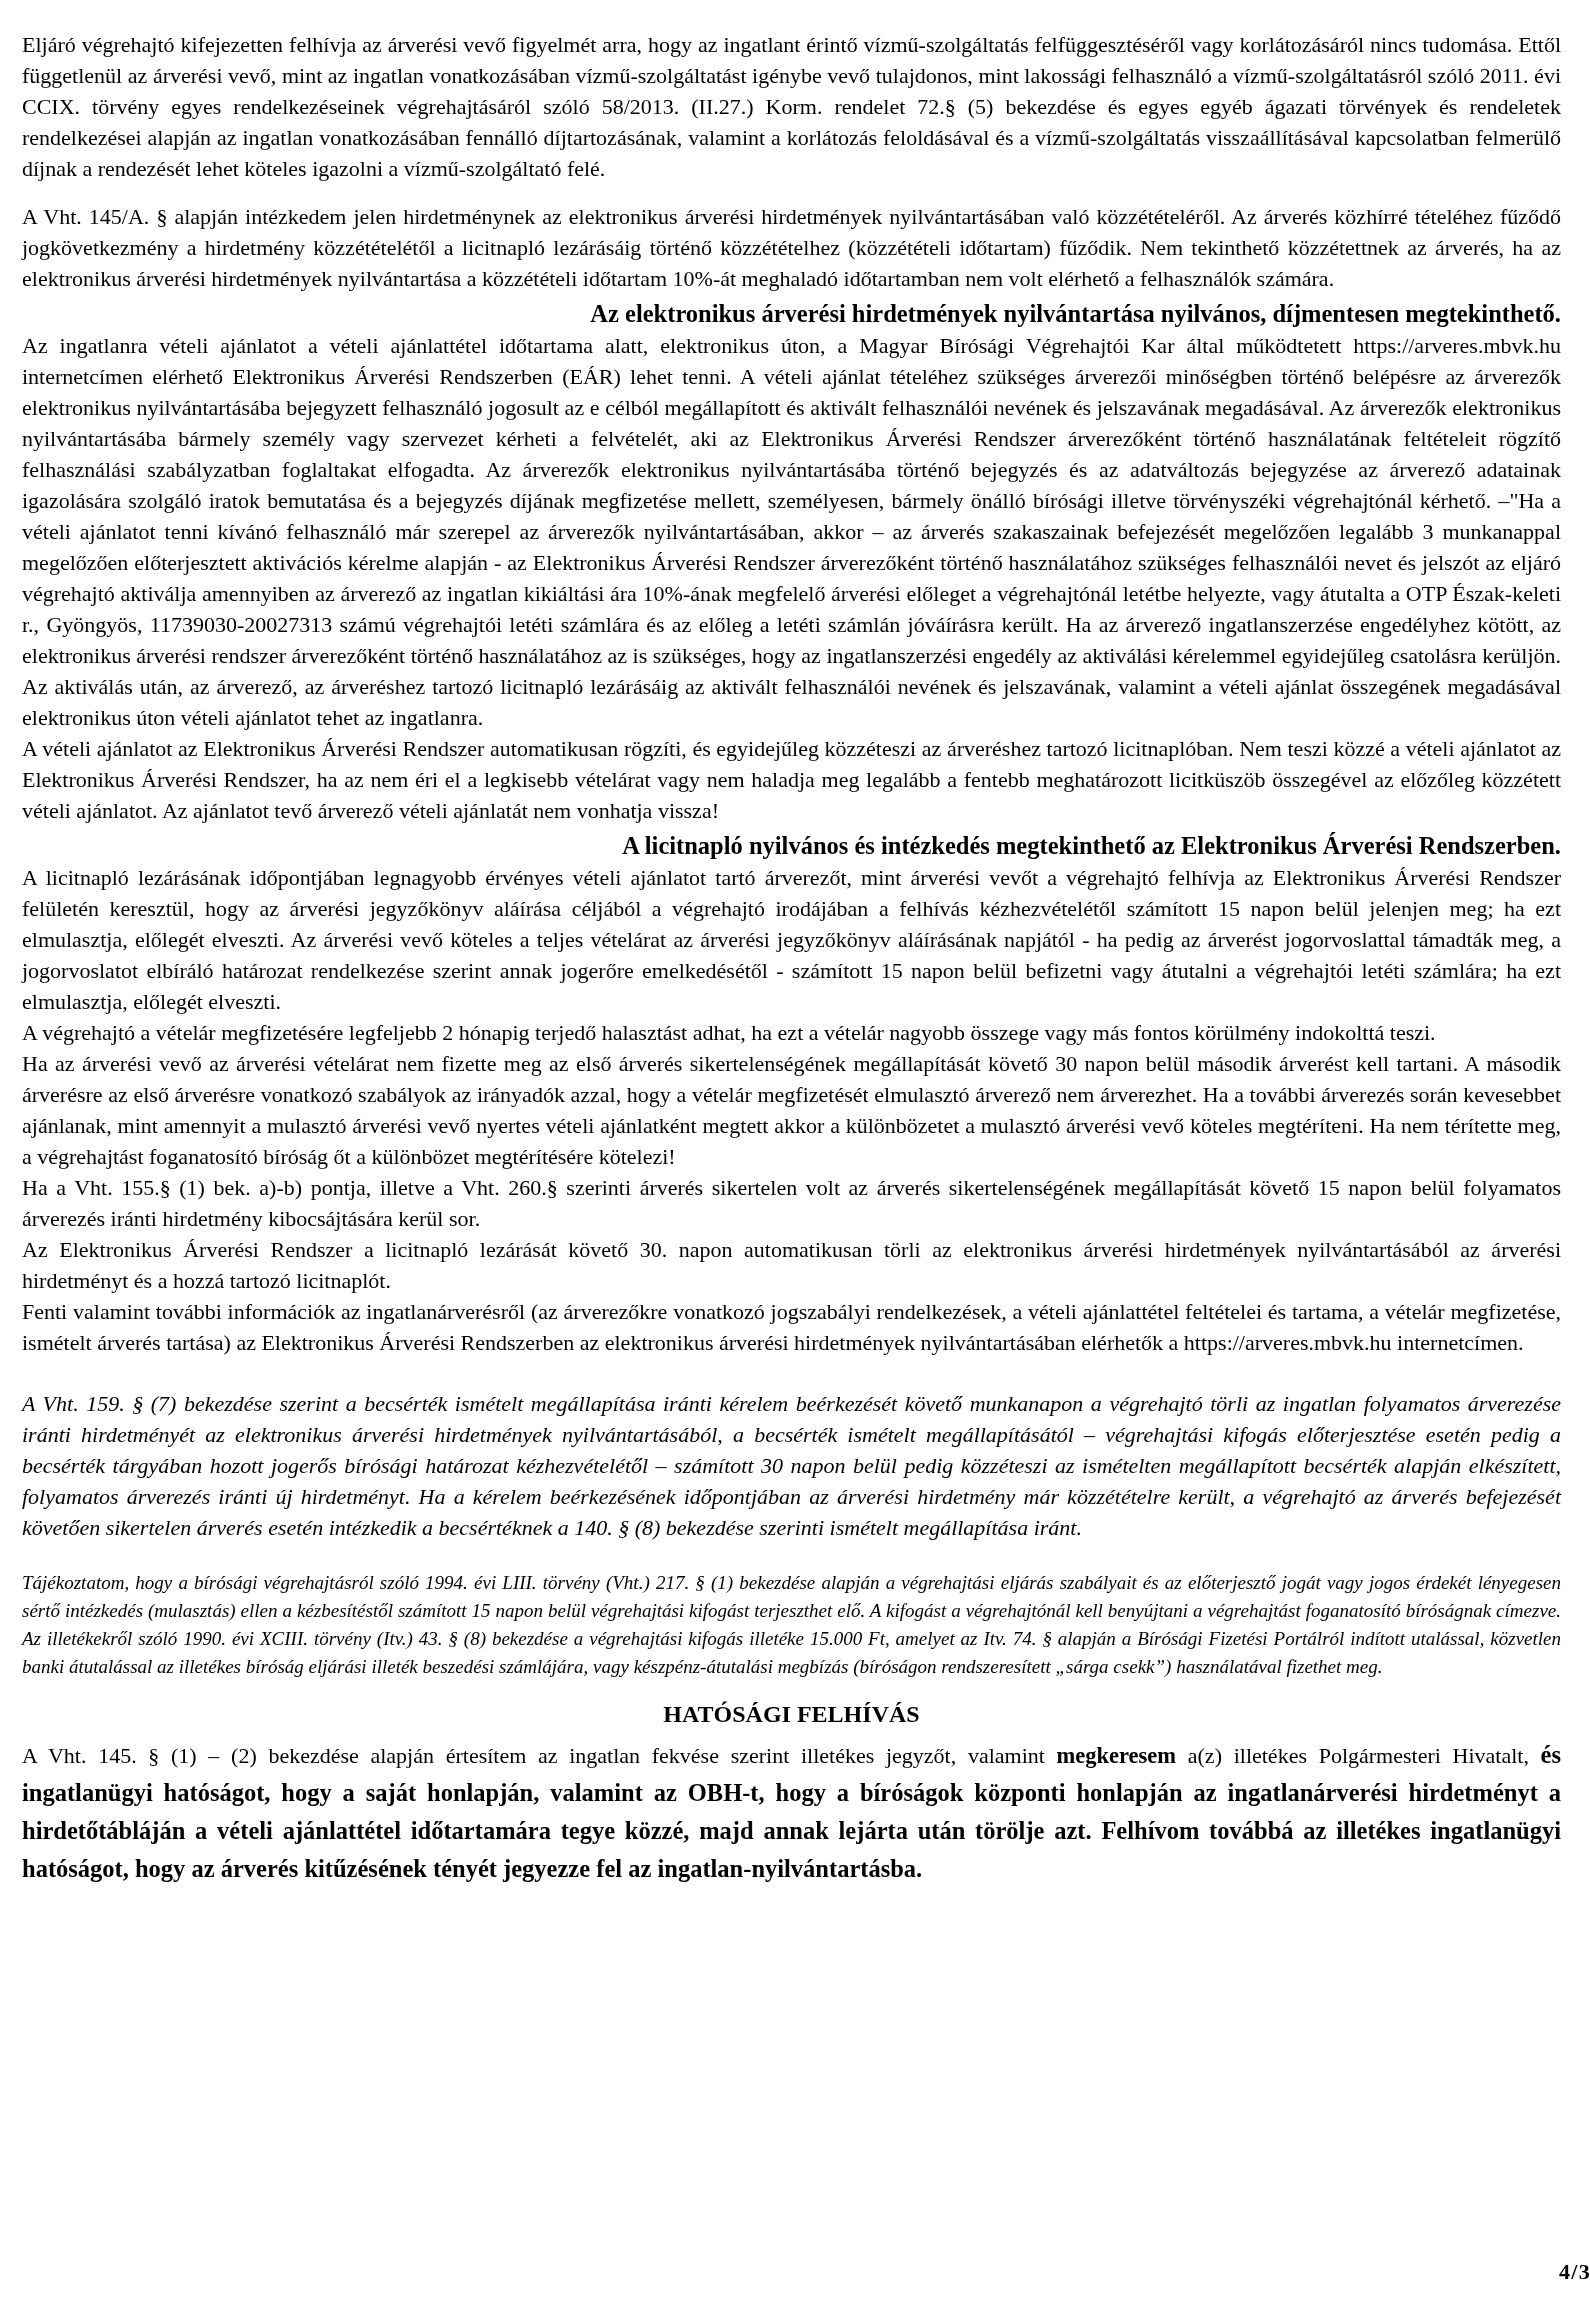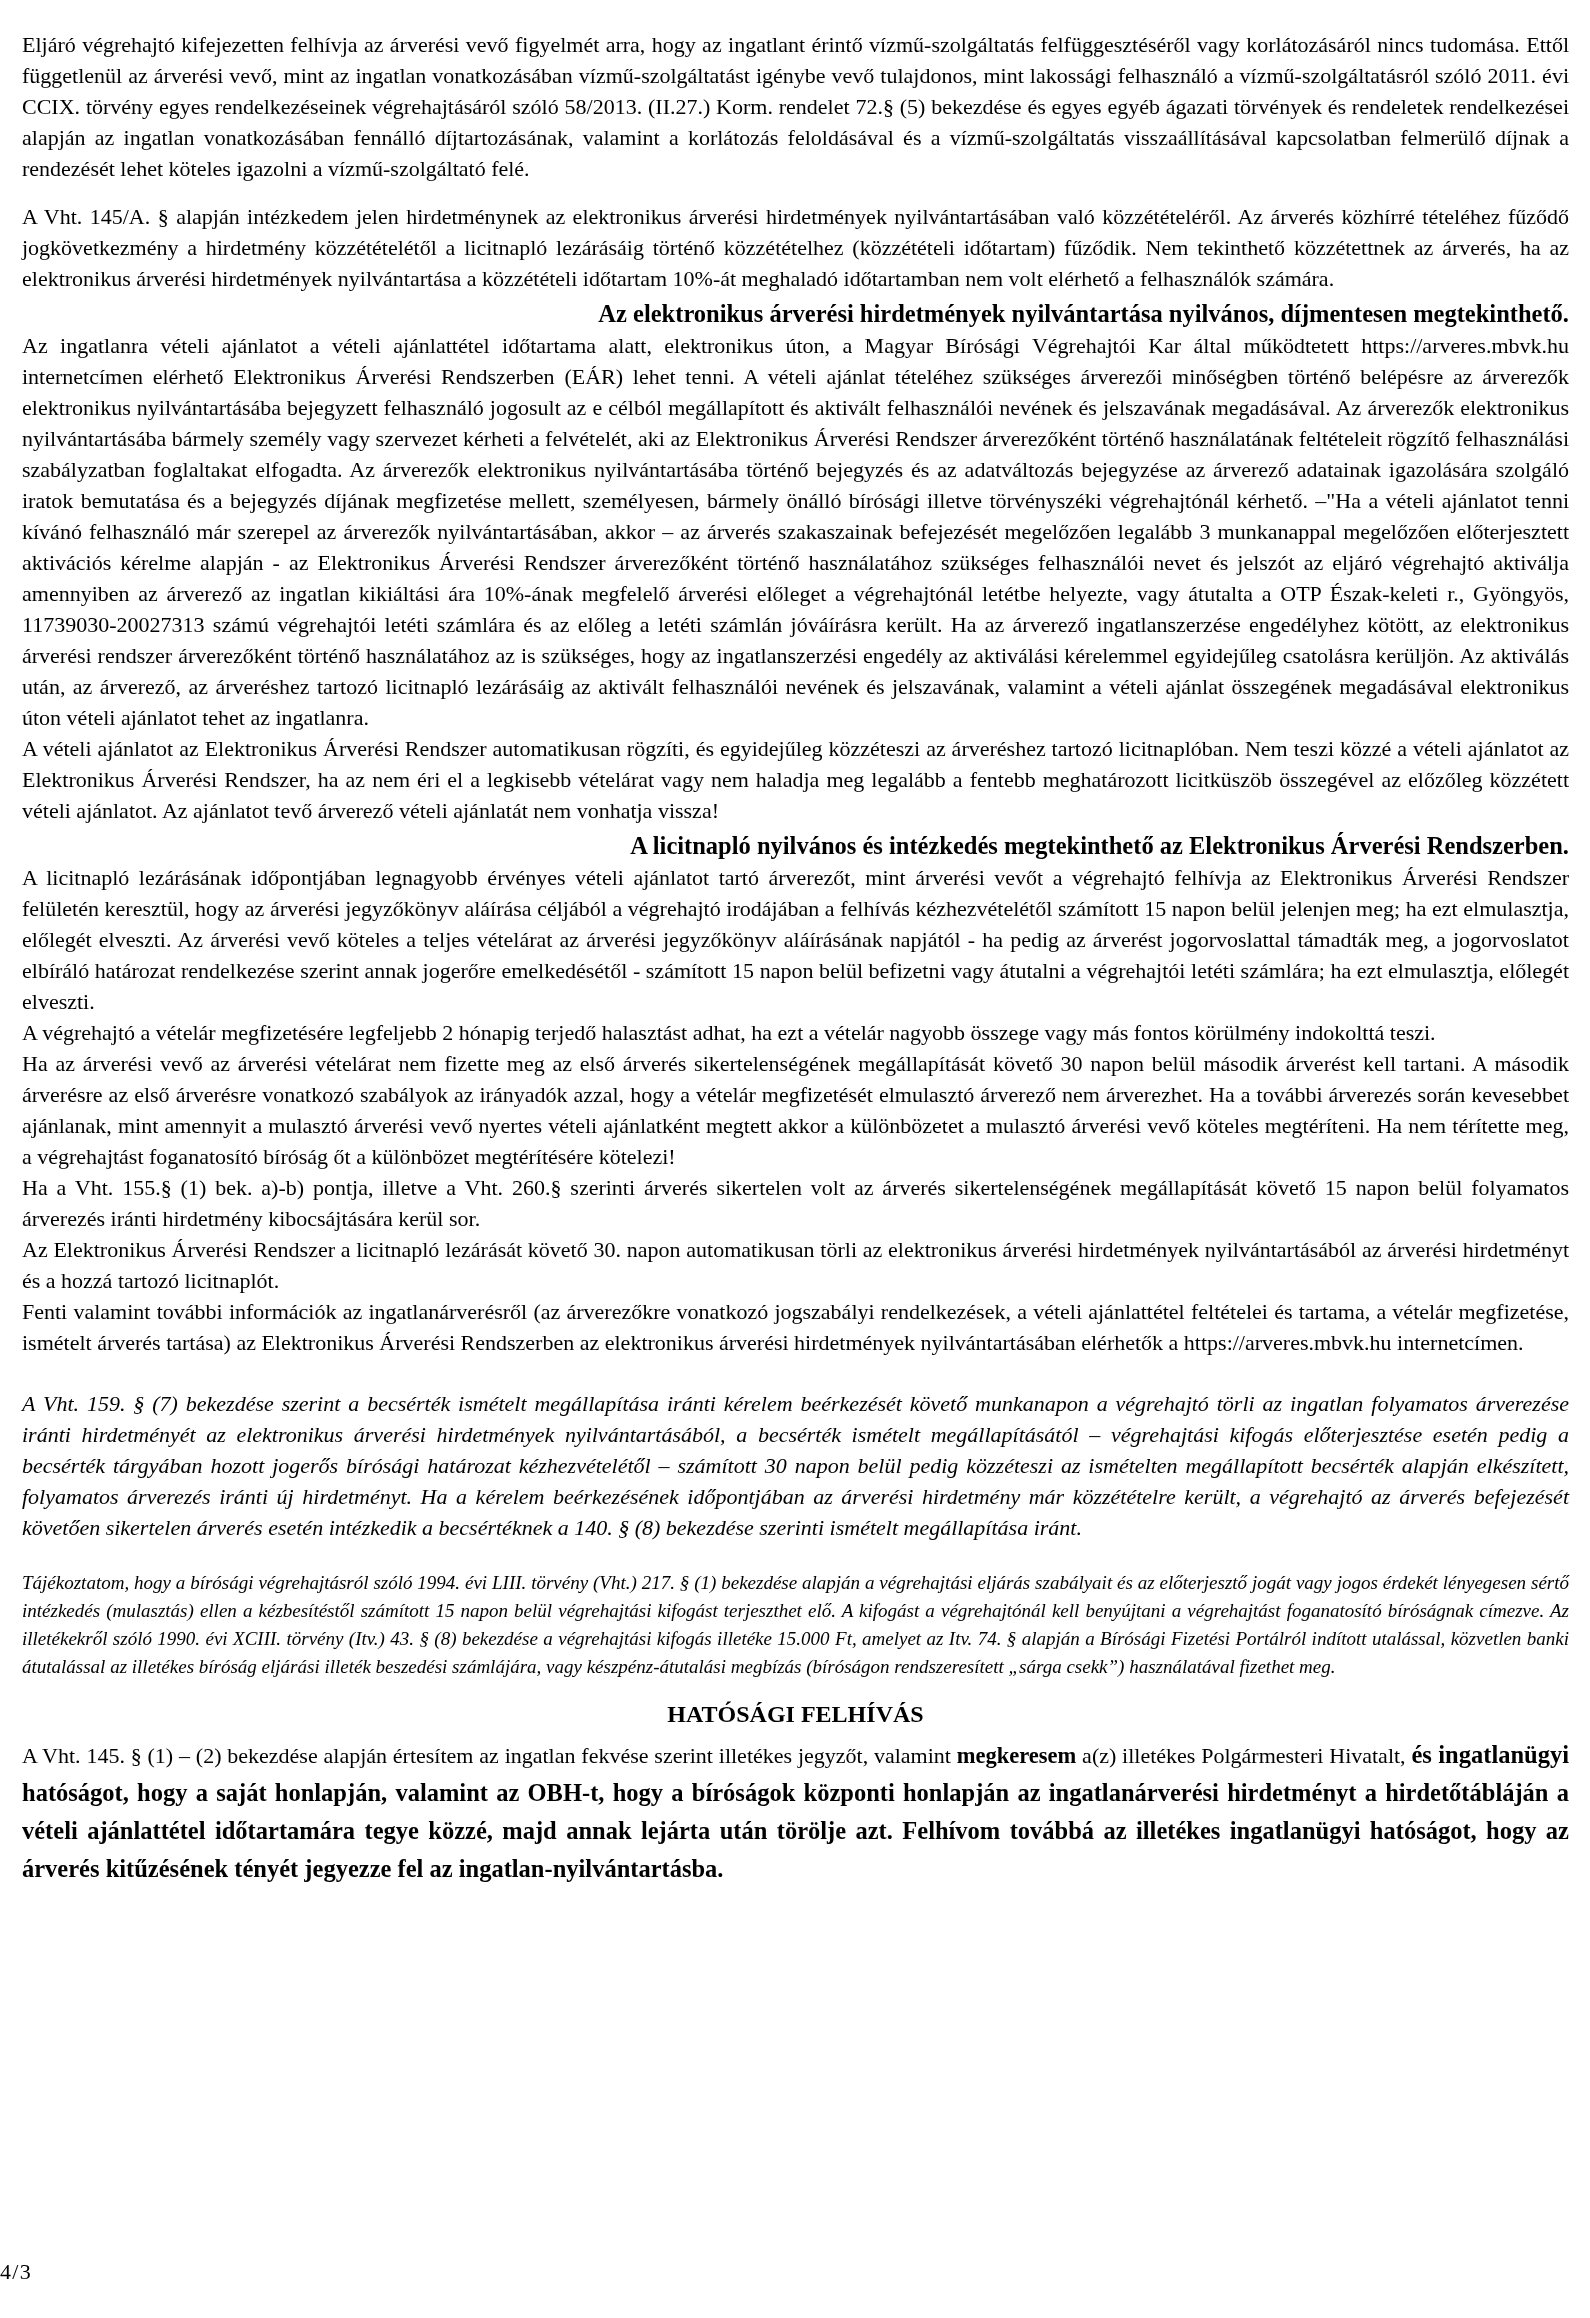--- a/index.html
+++ b/index.html
@@ -5,21 +5,21 @@
   html, body {
     margin: 0;
     padding: 0;
     background: #ffffff;
   }
   .page {
     position: relative;
     width: 1591px;
     height: 2319px;
     box-sizing: border-box;
-    padding: 29px 22px 0 22px;
+    padding: 29px 30px 0 22px;
     background: #ffffff;
     color: #000000;
     font-family: "Liberation Serif", "DejaVu Serif", serif;
   }
   p.body-text {
     margin: 0;
     font-size: 22px;
     line-height: 31px;
     text-align: justify;
     text-justify: inter-word;
@@ -65,22 +65,22 @@
   }
   p.final-mixed .bold-small {
     font-weight: bold;
     font-size: 22.5px;
   }
   .page-number {
     position: absolute;
     bottom: 34px;
     left: 0;
     width: 100%;
-    text-align: left;
-    font-weight: normal;
+    text-align: right;
+    font-weight: bold;
     font-size: 22px;
     letter-spacing: 1.3px;
   }
 </style>
 </head>
 <body>
 
 <div class="page">
 
   <p class="body-text gap-after">Eljáró végrehajtó kifejezetten felhívja az árverési vevő figyelmét arra, hogy az ingatlant érintő vízmű-szolgáltatás felfüggesztéséről vagy korlátozásáról nincs tudomása. Ettől függetlenül az árverési vevő, mint az ingatlan vonatkozásában vízmű-szolgáltatást igénybe vevő tulajdonos, mint lakossági felhasználó a vízmű-szolgáltatásról szóló 2011. évi CCIX. törvény egyes rendelkezéseinek végrehajtásáról szóló 58/2013. (II.27.) Korm. rendelet 72.§ (5) bekezdése és egyes egyéb ágazati törvények és rendeletek rendelkezései alapján az ingatlan vonatkozásában fennálló díjtartozásának, valamint a korlátozás feloldásával és a vízmű-szolgáltatás visszaállításával kapcsolatban felmerülő díjnak a rendezését lehet köteles igazolni a vízmű-szolgáltató felé.</p>

